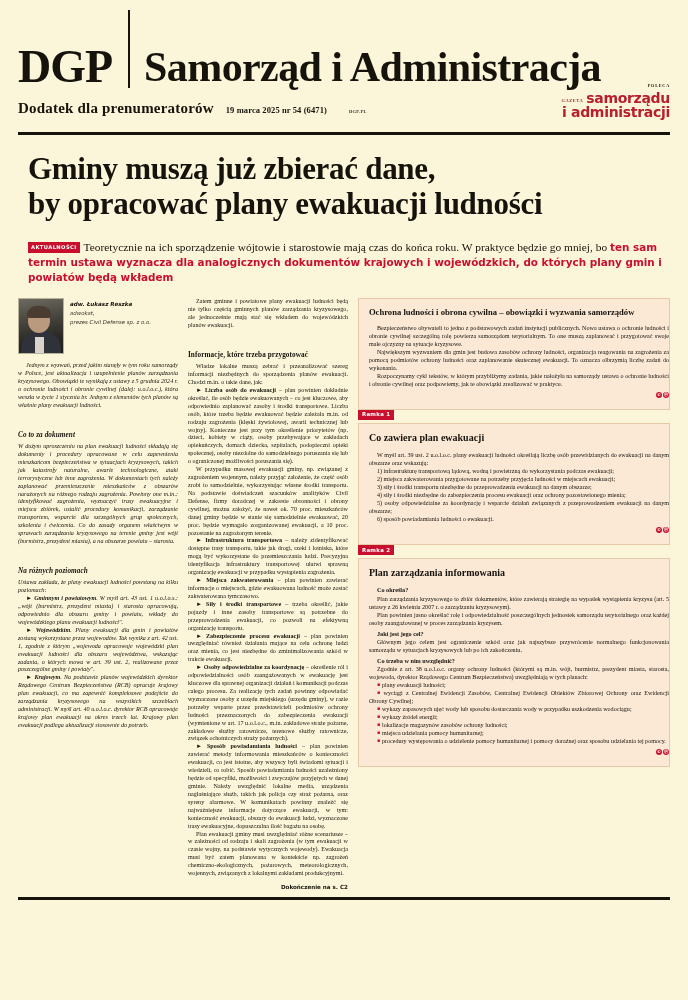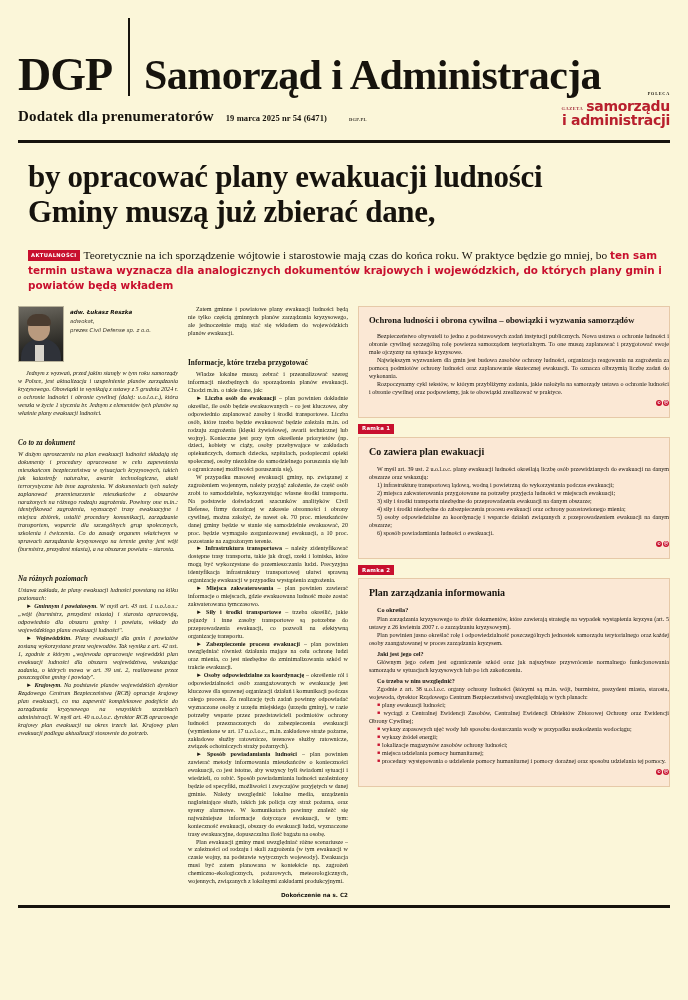--- a/index.html
+++ b/index.html
@@ -6,21 +6,21 @@
   body{
     width:688px;height:1000px;overflow:hidden;
     background:#fbf6d9;
     font-family:"Liberation Serif", serif;
     color:#16130d;
     -webkit-font-smoothing:antialiased;
   }
   .page{width:688px;height:1000px;position:relative;box-sizing:border-box;padding:0 18px;}
 
   
-  .masthead{display:flex;align-items:flex-end;padding-top:16px;}
+  .masthead{display:flex;align-items:flex-end;padding-top:8px;}
   .dgp{
     font-family:"Liberation Serif", serif;
     font-weight:bold;font-size:46px;line-height:0.92;letter-spacing:-1px;
   }
   .mast-rule{width:2px;background:#16130d;height:78px;margin:0 14px 0 16px;align-self:flex-start;margin-top:2px;}
   .mast-title{
     font-family:"Liberation Serif", serif;
     font-weight:bold;font-size:42px;line-height:0.95;letter-spacing:-0.6px;
     white-space:nowrap;
     margin-top:25px;
@@ -71,21 +71,21 @@
   .author-photo .face{position:absolute;left:9px;top:10px;width:22px;height:24px;border-radius:50%;
     background:#b99a7e;}
   .author-photo .hair{position:absolute;left:8px;top:7px;width:24px;height:12px;border-radius:12px 12px 4px 4px;background:#4a3c30;}
   .author-photo .body{position:absolute;left:2px;bottom:0;width:40px;height:22px;border-radius:18px 18px 0 0;background:#2f3239;}
   .author-photo .shirt{position:absolute;left:16px;bottom:0;width:9px;height:16px;background:#d8d4cb;}
   .author-info{font-size:5.4px;line-height:1.6;padding-top:2px;font-family:"DejaVu Sans",sans-serif;}
   .author-name{font-weight:bold;font-size:5.6px;}
   .author-role{color:#3a352c;}
 
   
-  .box{background:#fbe8d5;border:0.6px solid #e6c9a8;padding:8px 0 10px 10px;margin-bottom:6px;}
+  .box{background:#fbe8d5;border:0.6px solid #e6c9a8;padding:8px 0 10px 10px;}
   .box h2{font-size:8.6px;font-weight:bold;margin:0 0 6px 0;line-height:1.22;}
   .box h2.big{font-size:10px;margin-bottom:7px;}
   .box p{margin:0;font-size:6.1px;line-height:1.32;text-align:justify;}
   .box .sub{font-weight:bold;font-size:6.2px;margin-top:3px;}
   .ramka{
     display:inline-block;background:#c8102e;color:#fff;font-family:"DejaVu Sans",sans-serif;
     font-weight:bold;font-size:5.4px;letter-spacing:0.3px;padding:1.5px 4px;margin-bottom:3px;
   }
   .sqb{color:#c8102e;font-size:5px;vertical-align:1.5px;margin-right:2px;}
   .endmark{text-align:right;margin-top:3px;}
@@ -116,22 +116,22 @@
         <div class="promo-gazeta">GAZETA</div>
         <div class="promo-big">samorządu</div>
       </div>
       <div class="promo-big2">i administracji</div>
     </div>
   </div>
 
   <div class="rule-thick"></div>
 
   <div class="headline">
+    <div>Gminy muszą już zbierać dane,</div>
     <div>by opracować plany ewakuacji ludności</div>
-    <div>Gminy muszą już zbierać dane,</div>
   </div>
 
   <div class="lead">
     <span class="kicker">AKTUALNOŚCI</span><span class="plain">Teoretycznie na ich sporządzenie wójtowie i starostowie mają czas do końca roku. W praktyce będzie go mniej, bo </span><span>ten sam termin ustawa wyznacza dla analogicznych dokumentów krajowych i wojewódzkich, do których plany gmin i powiatów będą wkładem</span>
   </div>
 
   <div class="cols">
 
     <div class="col col1">
       <div class="author">

